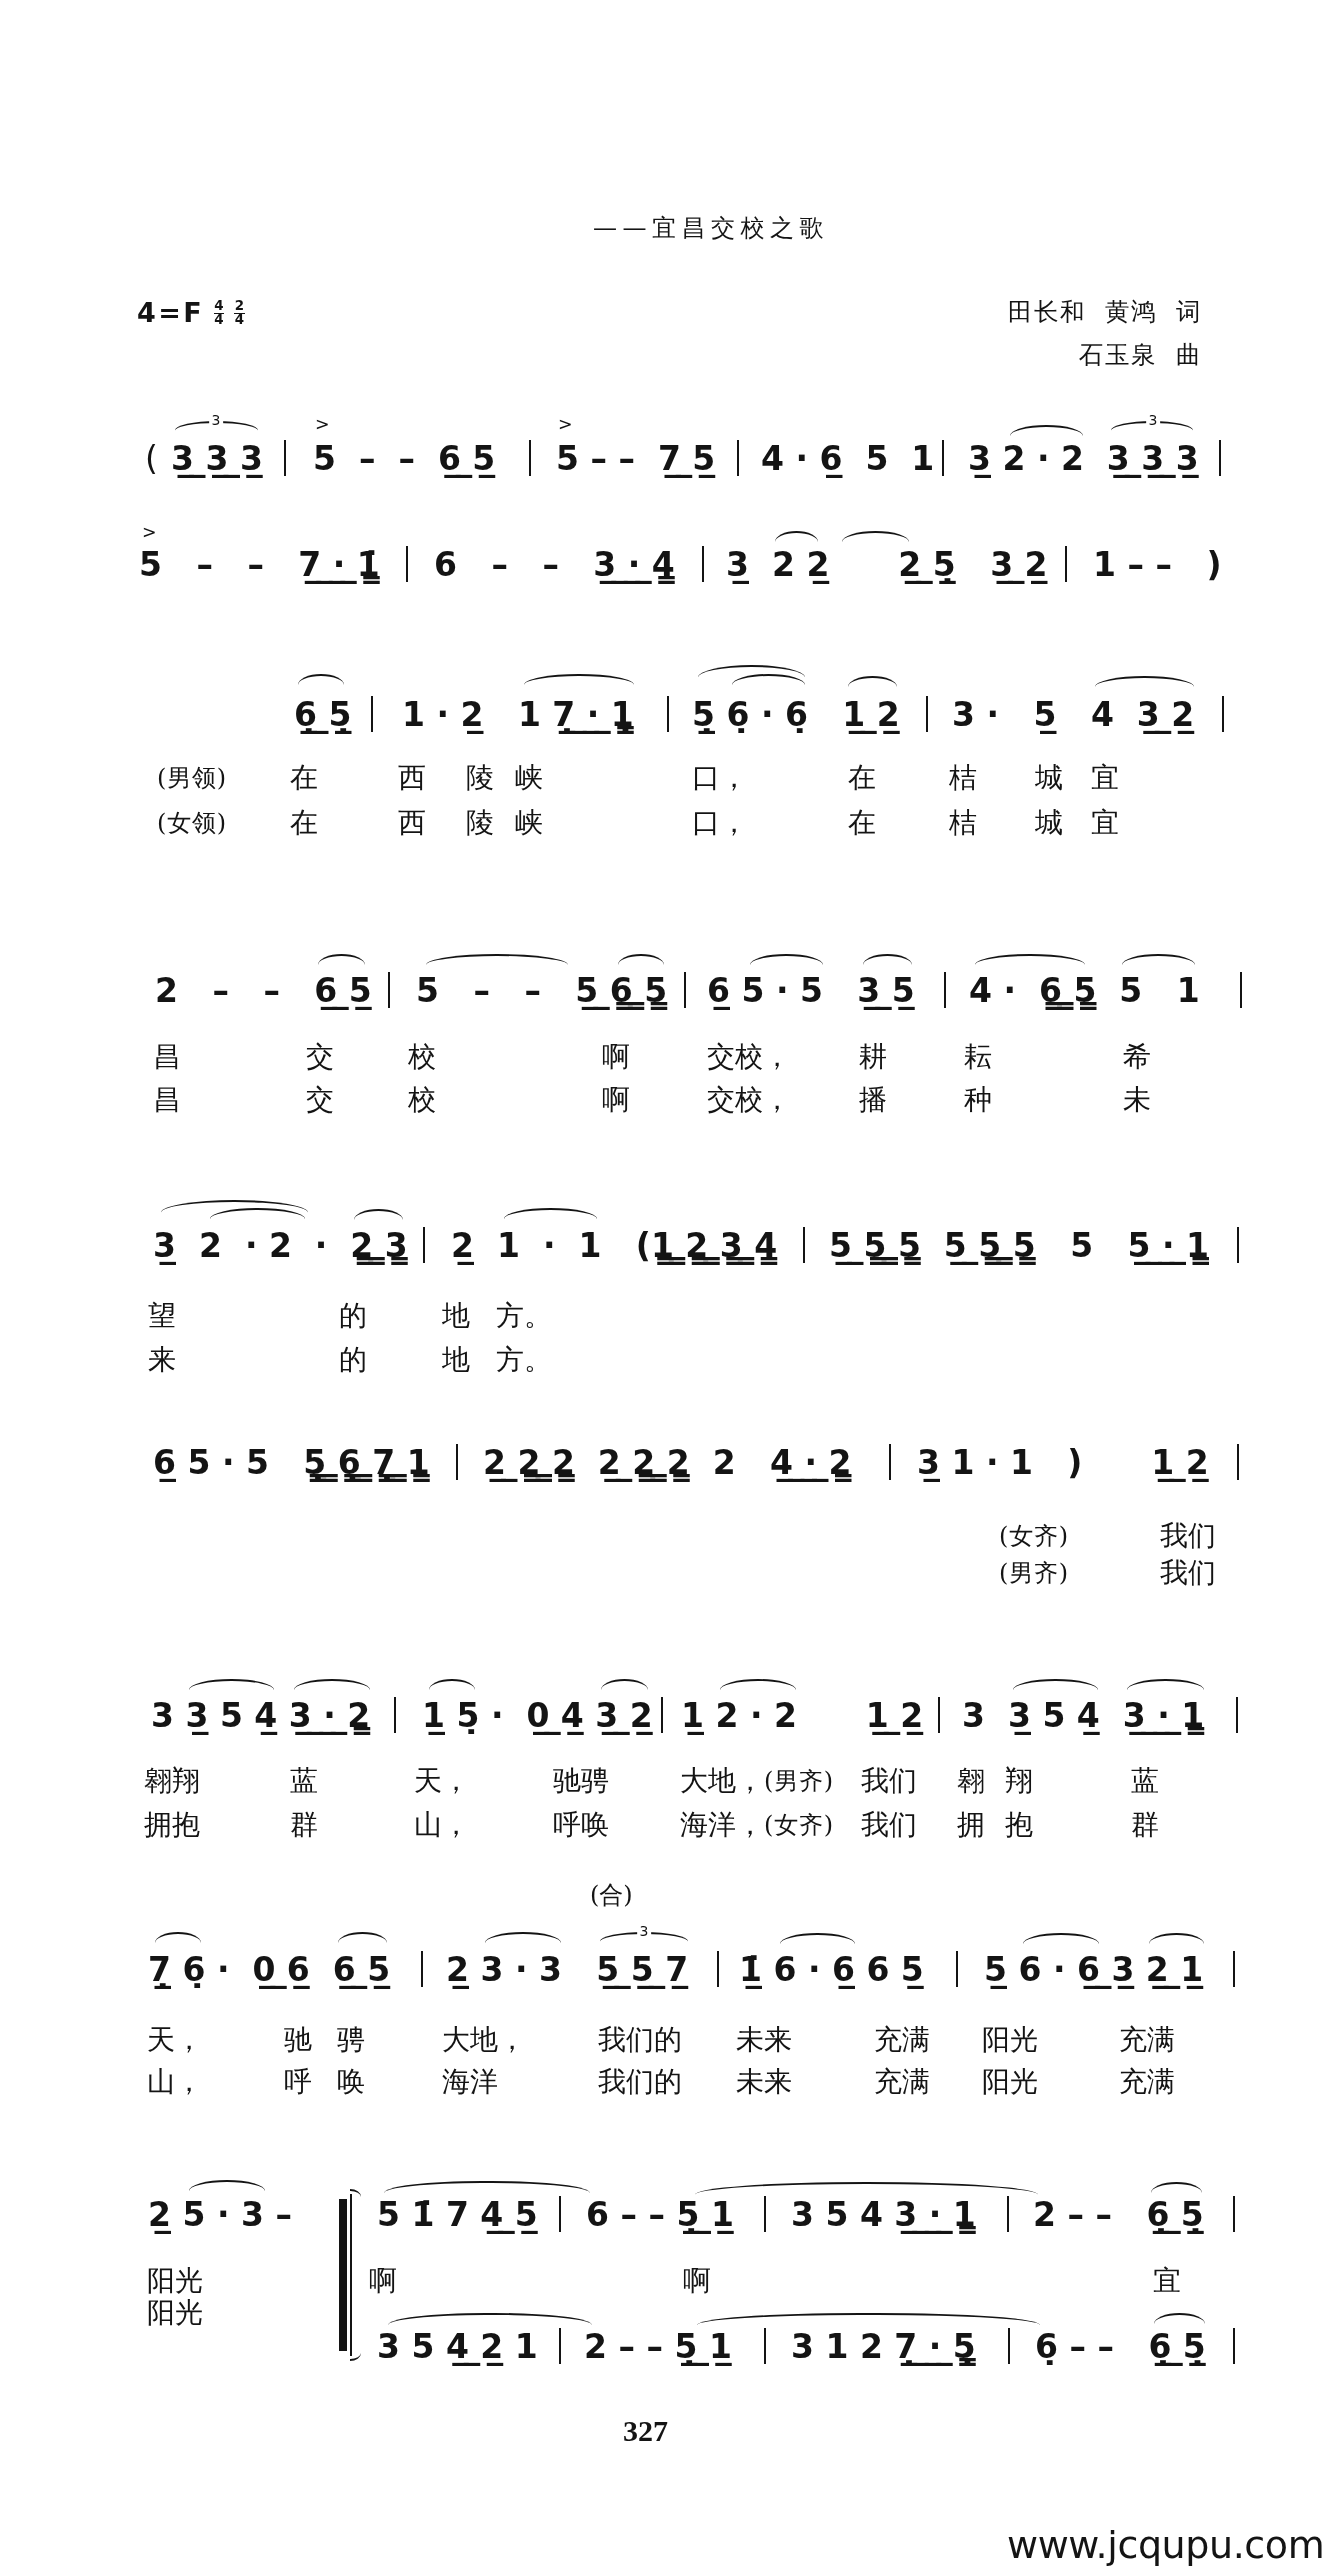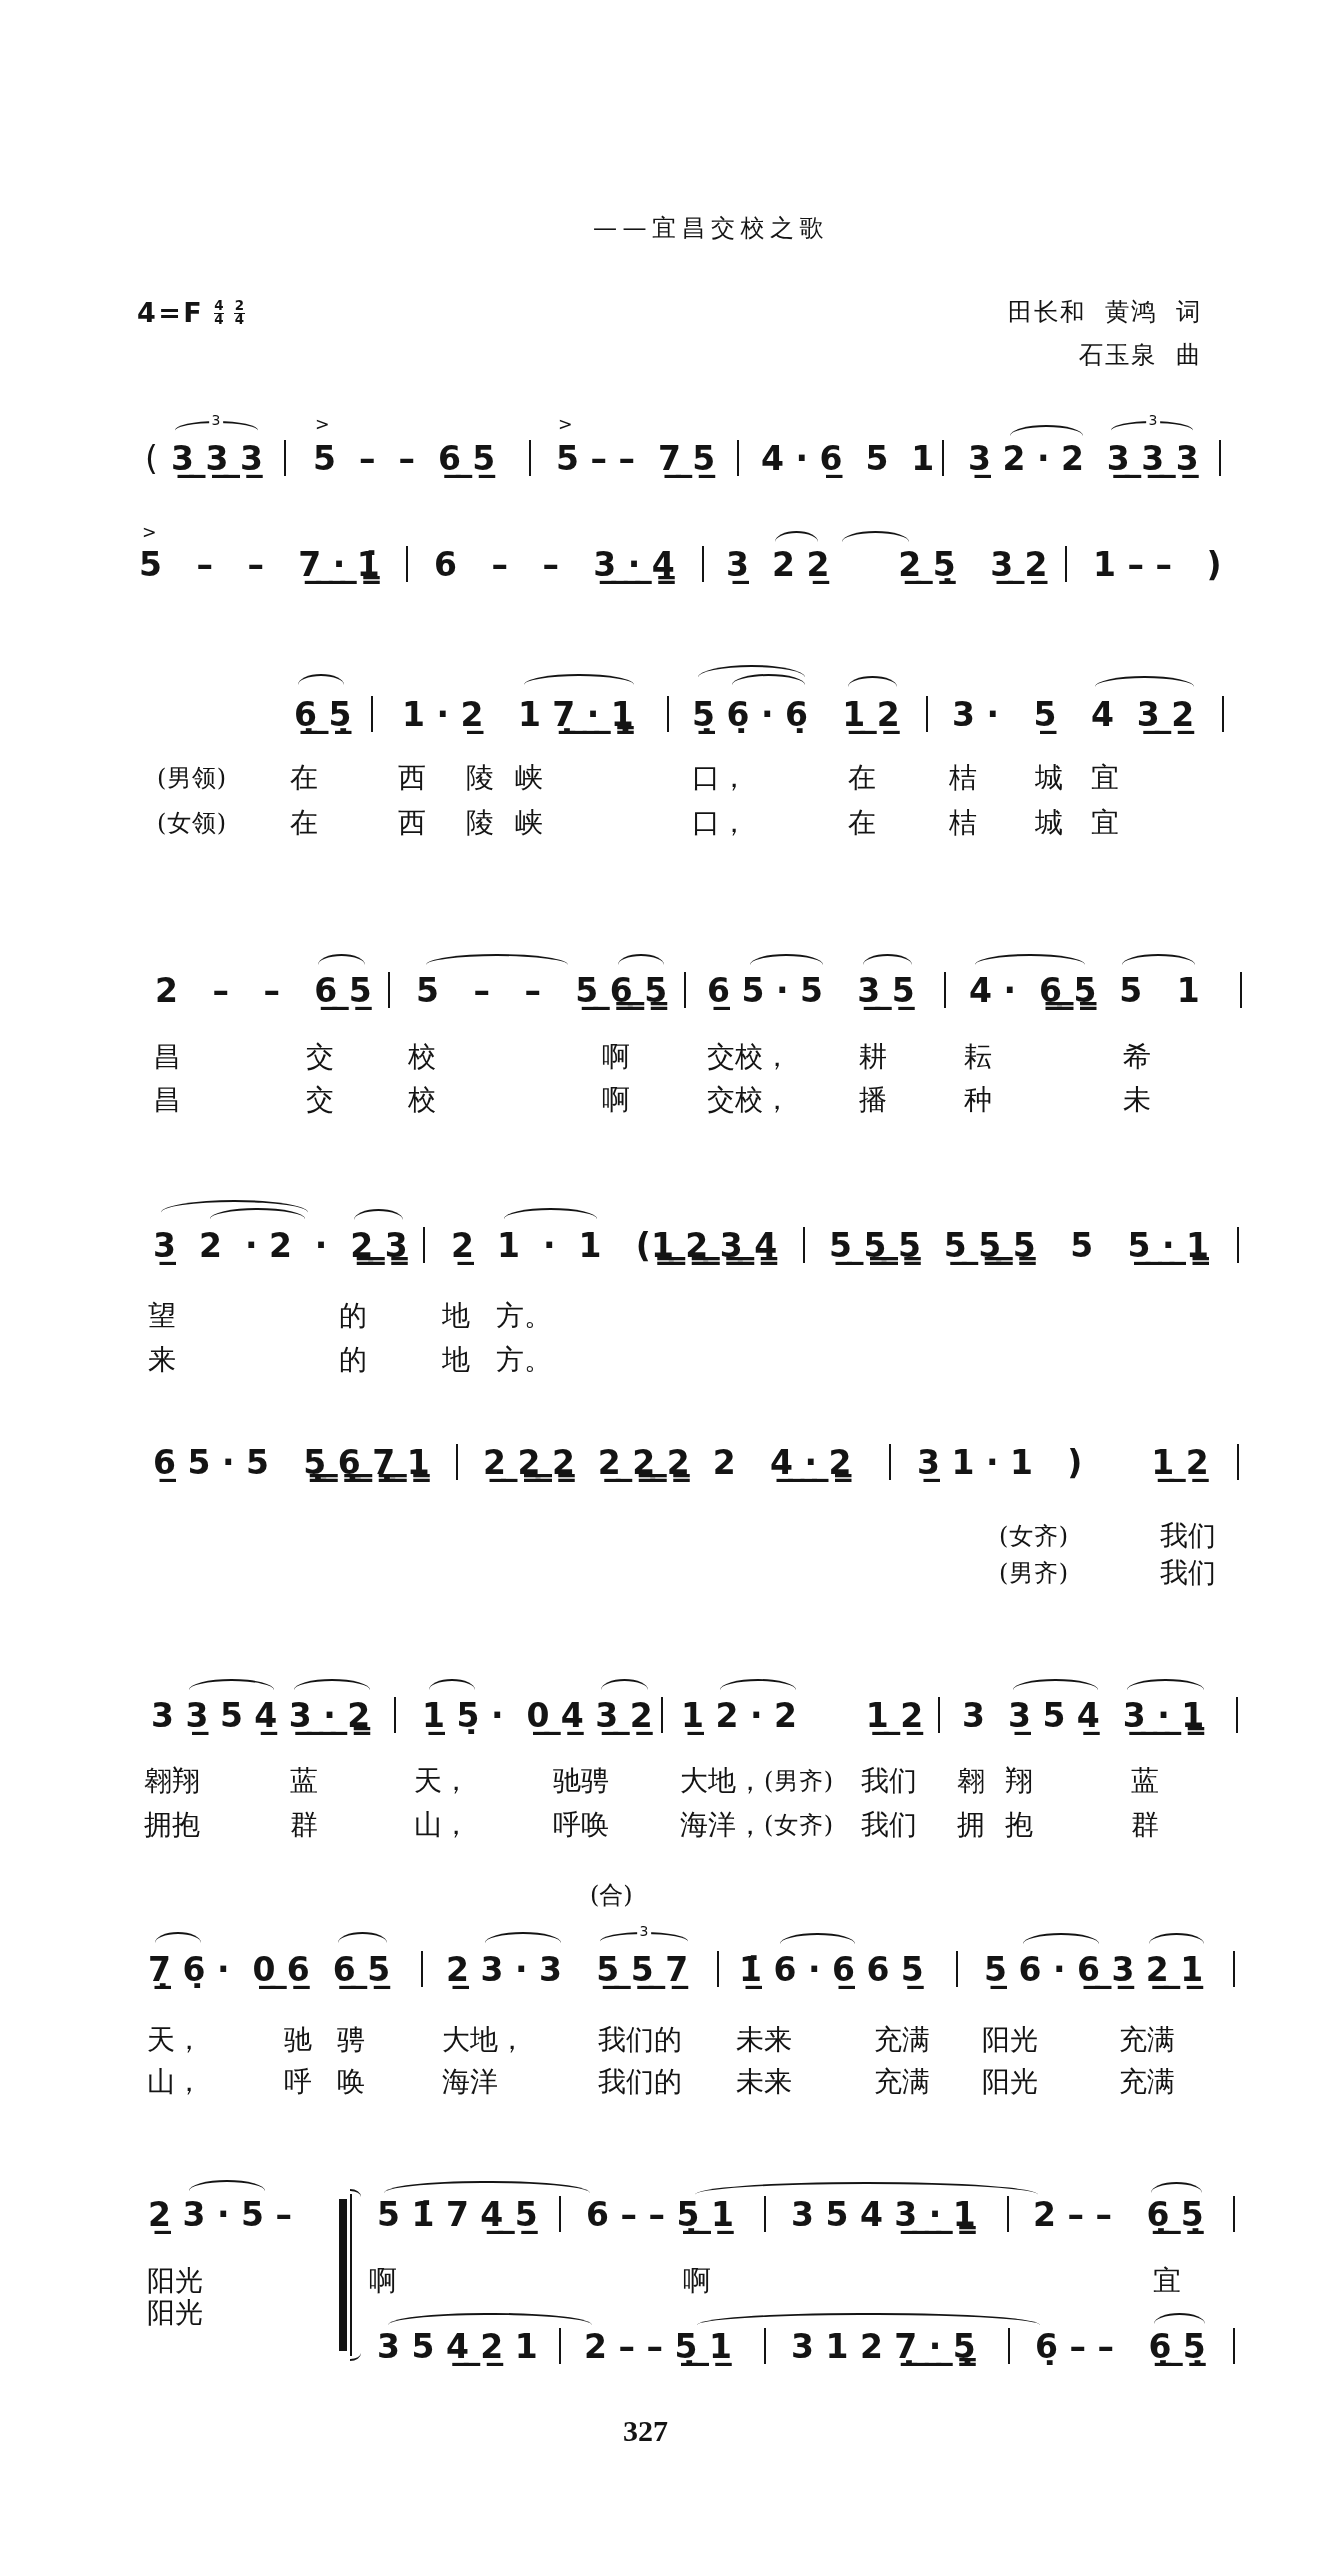--- a/index.html
+++ b/index.html
@@ -291,21 +291,21 @@
   <div class="brk"></div>
   <div class="brk2"></div>
   <i class="hook" style="left:350px;top:2189px;border-top-width:2.4px;border-right-width:0;border-radius:0 100% 0 0"></i>
   <i class="hook" style="left:350px;top:2353px;border-bottom-width:2.4px;border-radius:0 0 100% 0"></i>
 
   <div class="sl" style="top:2198px">
     <i class="slur" style="left:189px;top:-18px;width:76px"></i>
     <i class="slur" style="left:384px;top:-17.4px;width:206px;height:12.6px"></i>
     <i class="slur" style="left:695px;top:-16px;width:343px;height:12.6px"></i>
     <i class="slur" style="left:1151px;top:-16px;width:51px"></i>
-    <span class="m" style="left:148px">2̲ 3 · 5 –</span>
+    <span class="m" style="left:148px">2̲ 5 · 3 –</span>
     <span class="m" style="left:377px">5 1̇ 7 4̲ ̲5̲</span>
     <i class="bar" style="left:559px"></i>
     <span class="m" style="left:586px">6 – – 5̲̣ ̲1̲</span>
     <i class="bar" style="left:764px"></i>
     <span class="m" style="left:791px">3 5 4 3̲ ̲·̲ ̲1̳</span>
     <i class="bar" style="left:1007px"></i>
     <span class="m" style="left:1033px">2 – –   6̲̣ ̲5̲̣</span>
     <i class="bar" style="left:1233px"></i>
   </div>
   <div class="ly" style="top:2265px">
@@ -325,14 +325,15 @@
     <i class="bar" style="left:559px"></i>
     <span class="m" style="left:584px">2 – – 5̲̣ ̲1̲</span>
     <i class="bar" style="left:764px"></i>
     <span class="m" style="left:791px">3 1 2 7̲̣ ̲·̲ ̲5̳̣</span>
     <i class="bar" style="left:1008px"></i>
     <span class="m" style="left:1035px">6̣ – –   6̲̣ ̲5̲̣</span>
     <i class="bar" style="left:1233px"></i>
   </div>
 
   <div class="pgno">327</div>
+  <div class="wm">www.jcqupu.com</div>
 </div>
 
 
 </body></html>

